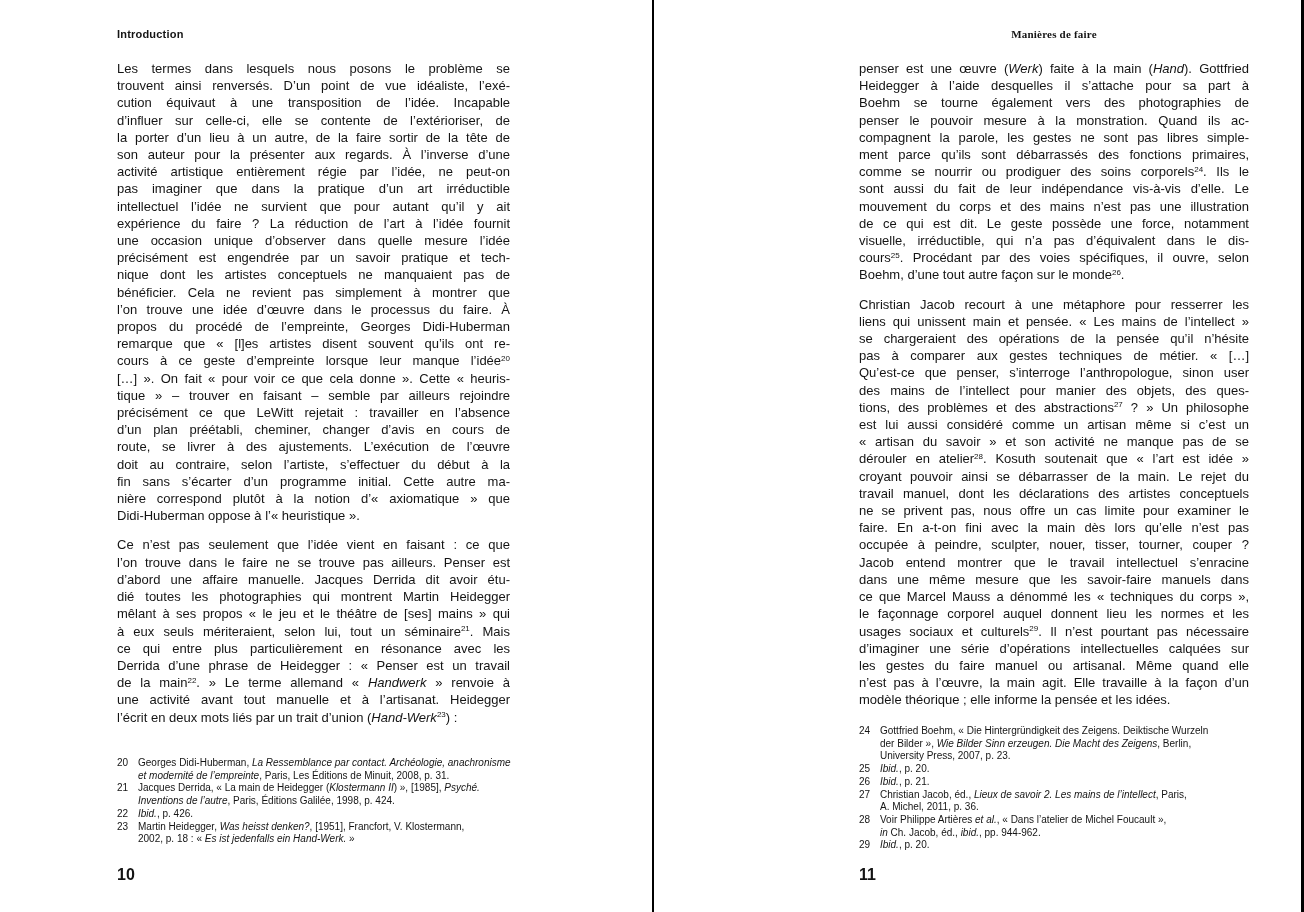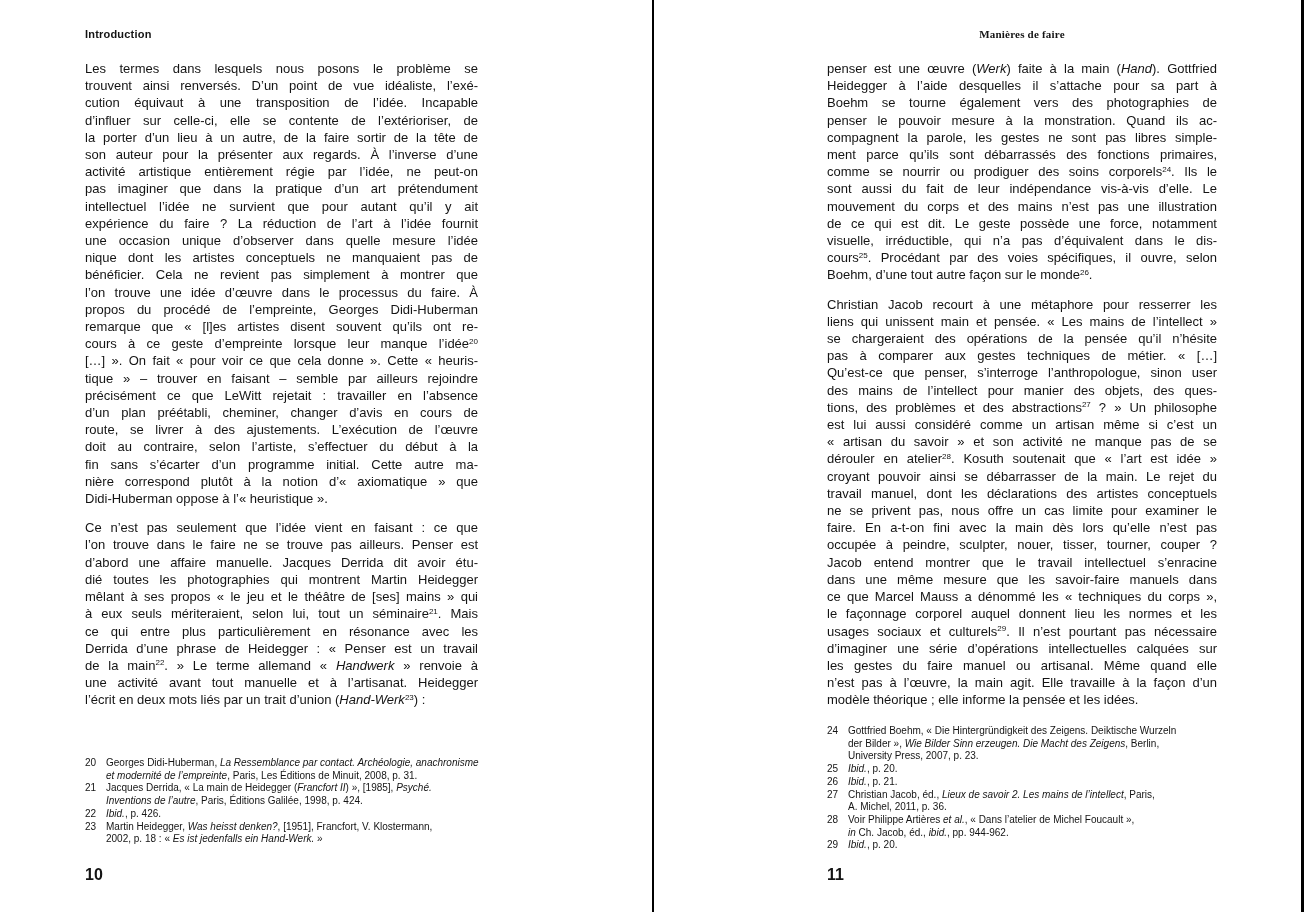--- a/index.html
+++ b/index.html
@@ -2,21 +2,21 @@
 <html lang="fr"><head>
 <meta charset="utf-8">
 <style>
   html,body{margin:0;padding:0;background:#e8e8e8;}
   .spread{
     position:relative;width:1304px;height:912px;background:#ffffff;
     font-family:"Liberation Sans",sans-serif;color:#141414;overflow:hidden;
   }
   .gutter-line{position:absolute;left:652px;top:0;width:2px;height:912px;background:#000;}
   .edge-line{position:absolute;left:1301px;top:0;width:3px;height:912px;background:#000;}
-  .page{position:absolute;top:0;height:912px;}
+  .page{position:absolute;top:0;height:912px;margin-left:32px;}
   .page-left{left:0;width:652px;}
   .page-right{left:654px;width:650px;}
   .col{position:absolute;top:0;height:912px;}
   .page-left .col{left:85px;width:393px;}
   .page-right .col{left:173px;width:390px;}
   .running-head{
     position:absolute;top:28px;left:0;width:100%;
     font-size:11px;font-weight:600;letter-spacing:.2px;
   }
   .page-right .running-head{text-align:center;font-family:Liberation Serif, serif;}
@@ -48,24 +48,25 @@
       <div class="running-head">Introduction</div>
       <div class="body-text">
           <div class="par">
             <div class="line">Les termes dans lesquels nous posons le problème se</div>
             <div class="line">trouvent ainsi renversés. D’un point de vue idéaliste, l’exé-</div>
             <div class="line">cution équivaut à une transposition de l’idée. Incapable</div>
             <div class="line">d’influer sur celle-ci, elle se contente de l’extérioriser, de</div>
             <div class="line">la porter d’un lieu à un autre, de la faire sortir de la tête de</div>
             <div class="line">son auteur pour la présenter aux regards. À l’inverse d’une</div>
             <div class="line">activité artistique entièrement régie par l’idée, ne peut-on</div>
-            <div class="line">pas imaginer que dans la pratique d’un art prétendument</div>
+            <div class="line">pas imaginer que dans la pratique d’un art irréductible</div>
             <div class="line">intellectuel l’idée ne survient que pour autant qu’il y ait</div>
             <div class="line">expérience du faire ? La réduction de l’art à l’idée fournit</div>
             <div class="line">une occasion unique d’observer dans quelle mesure l’idée</div>
+            <div class="line">précisément est engendrée par un savoir pratique et tech-</div>
             <div class="line">nique dont les artistes conceptuels ne manquaient pas de</div>
             <div class="line">bénéficier. Cela ne revient pas simplement à montrer que</div>
             <div class="line">l’on trouve une idée d’œuvre dans le processus du faire. À</div>
             <div class="line">propos du procédé de l’empreinte, Georges Didi-Huberman</div>
             <div class="line">remarque que « [l]es artistes disent souvent qu’ils ont re-</div>
             <div class="line">cours à ce geste d’empreinte lorsque leur manque l’idée<sup>20</sup></div>
             <div class="line">[…] ». On fait « pour voir ce que cela donne ». Cette « heuris-</div>
             <div class="line">tique » – trouver en faisant – semble par ailleurs rejoindre</div>
             <div class="line">précisément ce que LeWitt rejetait : travailler en l’absence</div>
             <div class="line">d’un plan préétabli, cheminer, changer d’avis en cours de</div>
@@ -90,21 +91,21 @@
           </div>
         </div>
       <div class="footnotes">
           <div class="fn">
             <span class="fn-num">20</span>
             <div class="fn-line">Georges Didi-Huberman, <em>La Ressemblance par contact. Archéologie, anachronisme</em></div>
             <div class="fn-line"><em>et modernité de l’empreinte</em>, Paris, Les Éditions de Minuit, 2008, p. 31.</div>
           </div>
           <div class="fn">
             <span class="fn-num">21</span>
-            <div class="fn-line">Jacques Derrida, « La main de Heidegger (<em>Francfort II</em>) », [1985], <em>Psyché.</em></div>
+            <div class="fn-line">Jacques Derrida, « La main de Heidegger (<em>Klostermann II</em>) », [1985], <em>Psyché.</em></div>
             <div class="fn-line"><em>Inventions de l’autre</em>, Paris, Éditions Galilée, 1998, p. 424.</div>
           </div>
           <div class="fn">
             <span class="fn-num">22</span>
             <div class="fn-line"><em>Ibid.</em>, p. 426.</div>
           </div>
           <div class="fn">
             <span class="fn-num">23</span>
             <div class="fn-line">Martin Heidegger, <em>Was heisst denken?</em>, [1951], Francfort, V. Klostermann,</div>
             <div class="fn-line">2002, p. 18 : « <em>Es ist jedenfalls ein Hand-Werk.</em> »</div>

